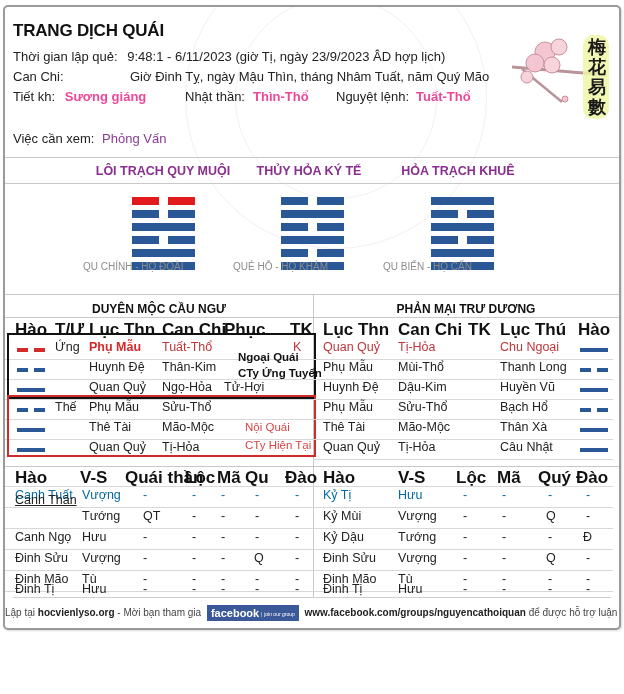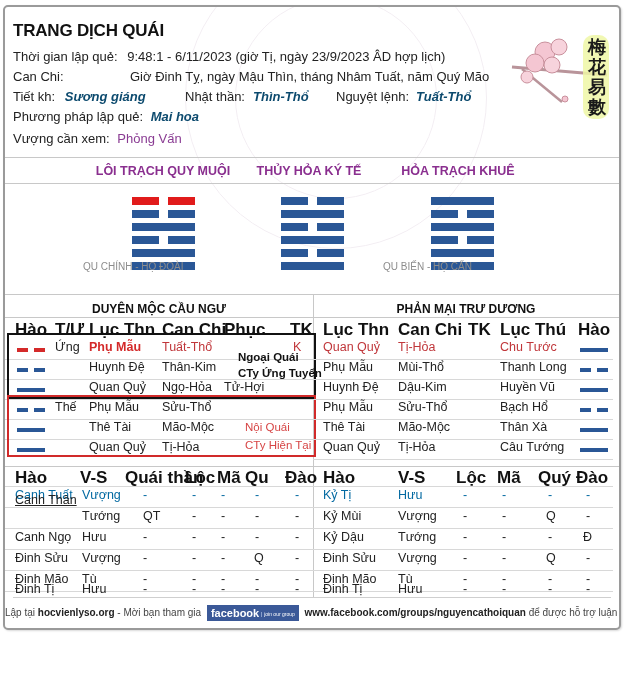--- a/index.html
+++ b/index.html
@@ -4,21 +4,21 @@
 <style>
   html, body { margin: 0; padding: 0; background: #ffffff; }
   body { width: 624px; height: 694px; position: relative; overflow: hidden;
          font-family: "Liberation Sans", "DejaVu Sans", sans-serif; color: #222; }
   .card { position: absolute; left: 3px; top: 5px; width: 614px; height: 621px;
           border: 2px solid #9a9a9a; border-radius: 5px; background: #fff;
           box-shadow: 1px 1px 2px rgba(0,0,0,0.15); overflow: hidden; }
   .bg-circle { position: absolute; border-radius: 50%; border: 1px solid #f3eef3; pointer-events: none; }
   .title { position: absolute; left: 8px; top: 14px; font-size: 17px; font-weight: bold; color: #111; letter-spacing: -0.2px; }
   .info { position: absolute; left: 8px; font-size: 13px; color: #222; white-space: nowrap; }
-  .info b { font-weight: bold; color: #0c4a6e; font-style: italic; }
+  .info b { font-weight: bold; color: #ec4899; }
   .info .purple { color: #8a3c93; }
   .logo { position: absolute; right: 2px; top: 10px; width: 110px; height: 105px; }
   .hr { position: absolute; left: 0; right: 0; height: 1px; background: #c8c8c8; }
   .hex-title { position: absolute; top: 157px; font-size: 12.5px; font-weight: bold; color: #8a2f8f; text-align: center; width: 180px; }
   .hex { position: absolute; top: 190px; width: 63px; }
   .line { height: 8px; margin-bottom: 5px; position: relative; }
   .line.solid { background: #2a5796; }
   .line.broken::before, .line.broken::after { content: ""; position: absolute; top: 0; height: 8px; width: 27px; background: #2a5796; }
   .line.broken::before { left: 0; } .line.broken::after { right: 0; }
   .line.red.broken::before, .line.red.broken::after { background: #e11b1b; }
@@ -63,26 +63,22 @@
     <span style="position:absolute;left:117px;">Giờ Đinh Tỵ, ngày Mậu Thìn, tháng Nhâm Tuất, năm Quý Mão</span>
   </div>
   <div class="info" style="top:82px;">
     <span>Tiết kh:</span>
     <b style="margin-left:6px;">Sương giáng</b>
     <span style="position:absolute;left:172px;">Nhật thần:</span>
     <b style="position:absolute;left:240px;">Thìn-Thổ</b>
     <span style="position:absolute;left:323px;">Nguyệt lệnh:</span>
     <b style="position:absolute;left:403px;">Tuất-Thổ</b>
   </div>
-  <div class="info" style="top:102px;">
-    <span>Phương pháp lập quẻ:</span>
-    <b style="margin-left:4px;">Mai hoa</b>
-  </div>
   <div class="info" style="top:124px;">
-    <span>Vượng cần xem:</span>
+    <span>Việc cần xem:</span>
     <span class="purple" style="margin-left:4px;">Phỏng Vấn</span>
   </div>
 
   <div class="logo">
     <svg width="110" height="105" viewBox="0 0 110 105">
       <line x1="5" y1="50" x2="100" y2="58" stroke="#b9949a" stroke-width="3"></line>
       <line x1="15" y1="52" x2="55" y2="85" stroke="#b9949a" stroke-width="2.5"></line>
       <circle cx="38" cy="35" r="10" fill="#f4c6d2" stroke="#c9909c"></circle>
       <circle cx="28" cy="46" r="9" fill="#f4c6d2" stroke="#c9909c"></circle>
       <circle cx="45" cy="48" r="8" fill="#f7d3dc" stroke="#c9909c"></circle>
@@ -125,20 +121,21 @@
   <div class="hex" style="left:426px;">
     <div class="line solid"></div>
     <div class="line broken"></div>
     <div class="line solid"></div>
     <div class="line broken"></div>
     <div class="line solid"></div>
     <div class="line solid"></div>
   </div>
 
   <div class="hex-label" style="left:78px;">QU CHÍNH - HỌ ĐOÀI</div>
+  <div class="hex-label" style="left:228px;">QUẺ HỖ - HỌ KHẢM</div>
   <div class="hex-label" style="left:378px;">QU BIẾN - HỌ CẤN</div>
 
   <div class="hr" style="top:287px;"></div>
   <div class="vsep" style="left:308px;top:287px;height:303px;"></div>
 
   <div class="sec-title" style="left:0;width:308px;">DUYÊN MỘC CẦU NGƯ</div>
   <div class="sec-title" style="left:308px;width:306px;">PHẢN MẠI TRƯ DƯƠNG</div>
   <div class="hr" style="top:310px;"></div>
 
   <div class="th" style="left:10px;top:313px;">Hào</div>
@@ -201,21 +198,21 @@
     <div>CTy Ứng Tuyển</div>
   </div>
   <div class="note-red" style="left:240px;top:411px;">
     <div>Nội Quái</div>
     <div>CTy Hiện Tại</div>
   </div>
 
   <div>
     <div class="td red" style="left:318px;top:333px;">Quan Quỷ</div>
     <div class="td red" style="left:393px;top:333px;">Tị-Hỏa</div>
-    <div class="td red" style="left:495px;top:333px;">Chu Tước</div>
+    <div class="td red" style="left:495px;top:333px;">Chu Ngoại</div>
     <div class="mini solid" style="left:575px;top:341px;"></div>
   </div>
   <div class="row-line" style="left:308px;width:300px;top:352px;"></div>
   <div>
     <div class="td" style="left:318px;top:353px;">Phụ Mẫu</div>
     <div class="td" style="left:393px;top:353px;">Mùi-Thổ</div>
     <div class="td" style="left:495px;top:353px;">Thanh Long</div>
     <div class="mini broken" style="left:575px;top:361px;"></div>
   </div>
   <div class="row-line" style="left:308px;width:300px;top:372px;"></div>
@@ -236,21 +233,21 @@
   <div>
     <div class="td" style="left:318px;top:413px;">Thê Tài</div>
     <div class="td" style="left:393px;top:413px;">Mão-Mộc</div>
     <div class="td" style="left:495px;top:413px;">Thân Xà</div>
     <div class="mini solid" style="left:575px;top:421px;"></div>
   </div>
   <div class="row-line" style="left:308px;width:300px;top:432px;"></div>
   <div>
     <div class="td" style="left:318px;top:433px;">Quan Quỷ</div>
     <div class="td" style="left:393px;top:433px;">Tị-Hỏa</div>
-    <div class="td" style="left:495px;top:433px;">Câu Tướng</div>
+    <div class="td" style="left:495px;top:433px;">Câu Nhật</div>
     <div class="mini solid" style="left:575px;top:441px;"></div>
   </div>
   <div class="row-line" style="left:308px;width:300px;top:452px;"></div>
 
   <div class="hr" style="top:459px;"></div>
 
   <div class="th" style="left:10px;top:461px;">Hào</div>
   <div class="th" style="left:75px;top:461px;">V-S</div>
   <div class="th" style="left:120px;top:461px;">Quái thần</div>
   <div class="th" style="left:180px;top:461px;">Lộc</div>

